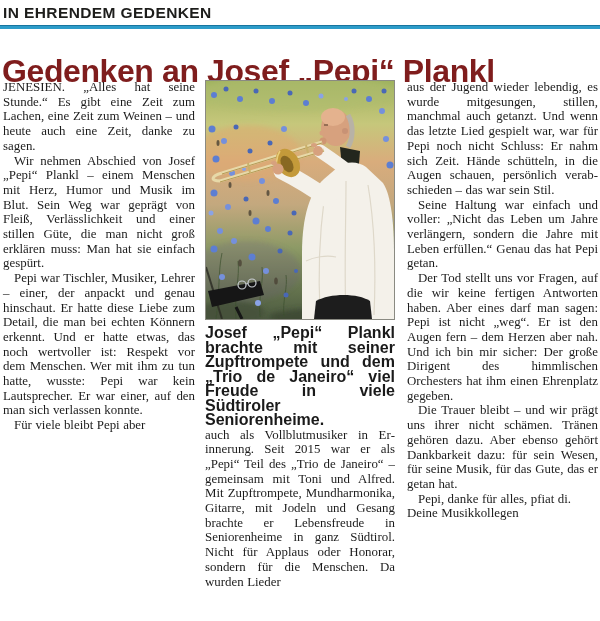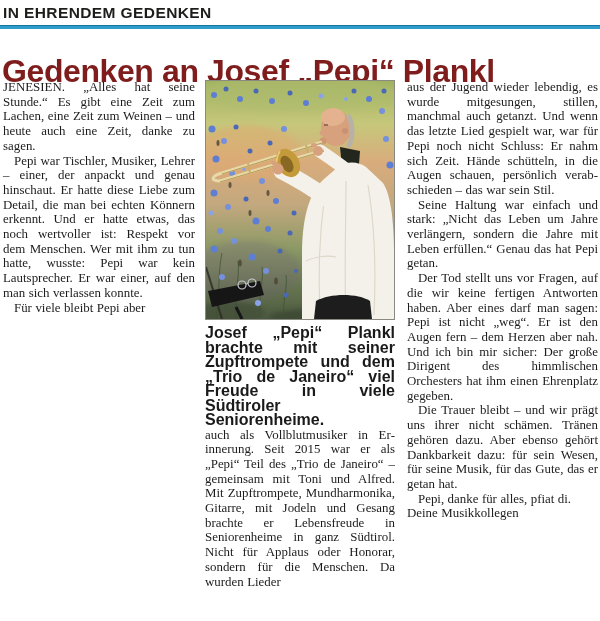--- a/index.html
+++ b/index.html
@@ -42,20 +42,21 @@
 <body>
 
 <div class="page">
 
   <div class="kicker">IN EHRENDEM GEDENKEN</div>
   <div class="rule" style="background-color: rgb(45, 156, 201);"></div>
   <h1 class="headline">Gedenken an Josef „Pepi“ Plankl</h1>
 
   <section class="col" id="col1">
     <p>JENESIEN. „Alles hat seine Stunde.“ Es gibt eine Zeit zum Lachen, eine Zeit zum Weinen – und heute auch eine Zeit, danke zu sagen.</p>
+    <p class="ind">Wir nehmen Abschied von Jo­sef „Pepi“ Plankl – einem Men­schen mit Herz, Humor und Musik im Blut. Sein Weg war ge­prägt von Fleiß, Verlässlichkeit und einer stillen Güte, die man nicht groß erklären muss: Man hat sie einfach gespürt.</p>
     <p class="ind">Pepi war Tischler, Musiker, Lehrer – einer, der anpackt und genau hinschaut. Er hatte diese Liebe zum Detail, die man bei echten Könnern erkennt. Und er hatte etwas, das noch wert­voller ist: Respekt vor dem Men­schen. Wer mit ihm zu tun hatte, wusste: Pepi war kein Lautspre­cher. Er war einer, auf den man sich verlassen konnte.</p>
     <p class="ind">Für viele bleibt Pepi aber</p>
   </section>
 
   <section class="col" id="col2">
     <figure>
       <svg class="photo-frame" viewBox="0 0 188 238" preserveAspectRatio="none">
         <defs>
           <linearGradient id="meadow" x1="0" y1="0" x2="0" y2="1">
             <stop offset="0" stop-color="#9fb35f"></stop>
@@ -217,20 +218,20 @@
           </g>
         </g>
       </svg>
       <figcaption class="caption">Josef „Pepi“ Plankl brachte mit seiner Zupftrompete und dem „Trio de Janeiro“ viel Freude in vie­le Südtiroler Seniorenheime.</figcaption>
     </figure>
     <p class="after-photo">auch als Vollblutmusiker in Er­innerung. Seit 2015 war er als „Pepi“ Teil des „Trio de Janeiro“ – gemeinsam mit Toni und Al­fred. Mit Zupftrompete, Mund­harmonika, Gitarre, mit Jodeln und Gesang brachte er Lebens­freude in Seniorenheime in ganz Südtirol. Nicht für Applaus oder Honorar, sondern für die Menschen. Da wurden Lieder</p>
   </section>
 
   <section class="col" id="col3">
     <p>aus der Jugend wieder lebendig, es wurde mitgesungen, stillen, manchmal auch getanzt. Und wenn das letzte Lied gespielt war, war für Pepi noch nicht Schluss: Er nahm sich Zeit. Hände schütteln, in die Augen schauen, persönlich verab­schieden – das war sein Stil.</p>
-    <p class="ind">Seine Haltung war einfach und stark: „Nicht das Leben um Jahre verlängern, sondern die Jahre mit Leben erfüllen.“ Ge­nau das hat Pepi getan.</p>
+    <p class="ind">Seine Haltung war einfach und voller: „Nicht das Leben um Jahre verlängern, sondern die Jahre mit Leben erfüllen.“ Ge­nau das hat Pepi getan.</p>
     <p class="ind">Der Tod stellt uns vor Fragen, auf die wir keine fertigen Ant­worten haben. Aber eines darf man sagen: Pepi ist nicht „weg“. Er ist den Augen fern – dem Her­zen aber nah. Und ich bin mir sicher: Der große Dirigent des himmlischen Orchesters hat ihm einen Ehrenplatz gegeben.</p>
     <p class="ind">Die Trauer bleibt – und wir prägt uns ihrer nicht schä­men. Tränen gehören dazu. Aber ebenso gehört Dankbar­keit dazu: für sein Wesen, für seine Musik, für das Gute, das er getan hat.</p>
     <p class="ind">Pepi, danke für alles, pfiat di.</p>
     <p class="signature">Deine Musikkollegen</p>
   </section>
 
 </div>
 
 </body></html>

